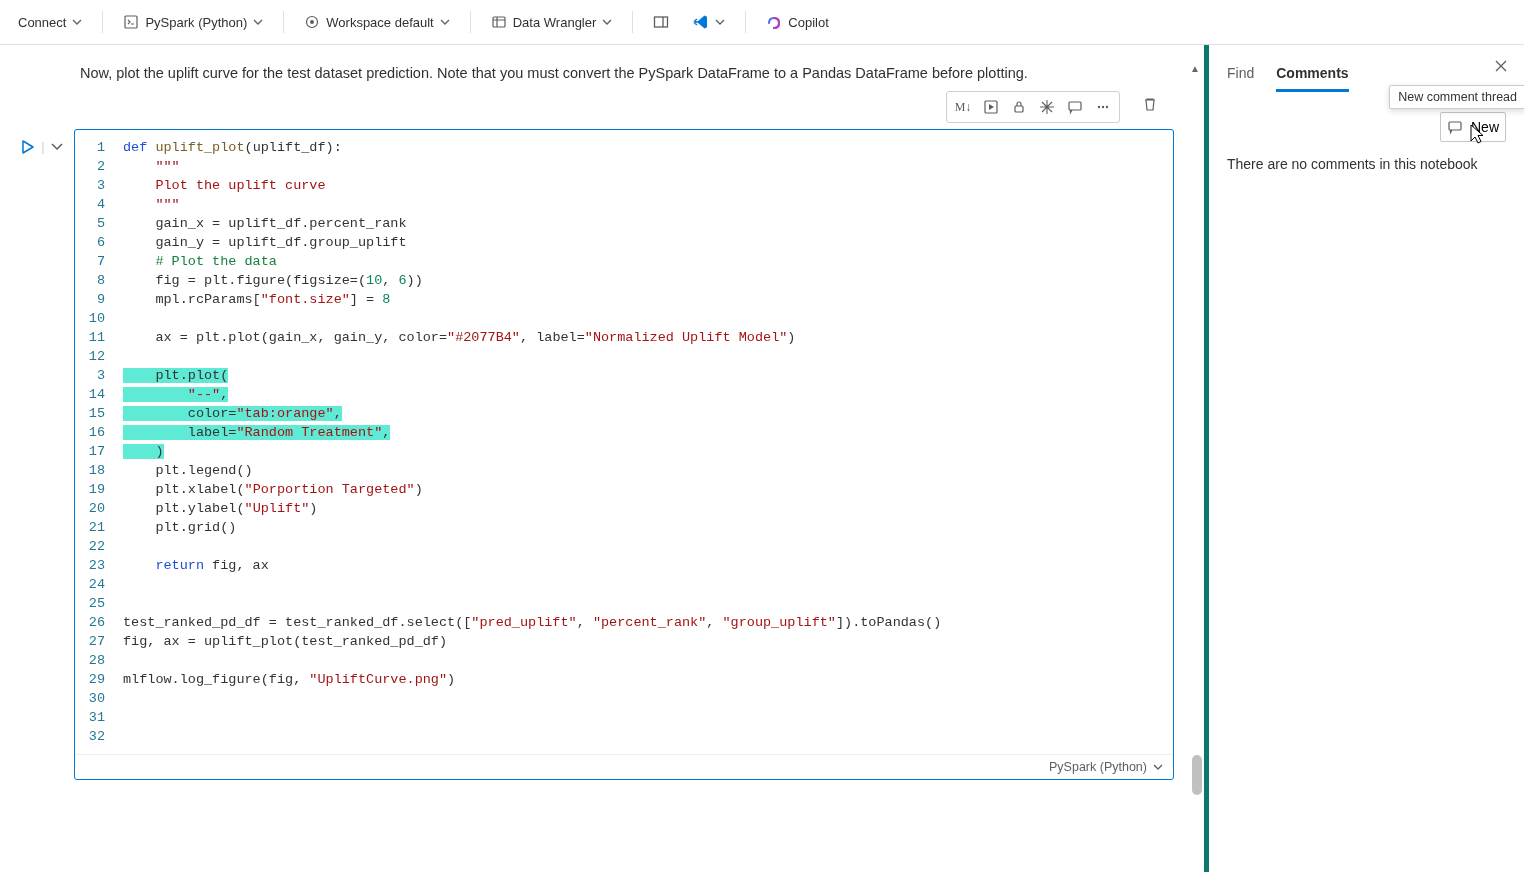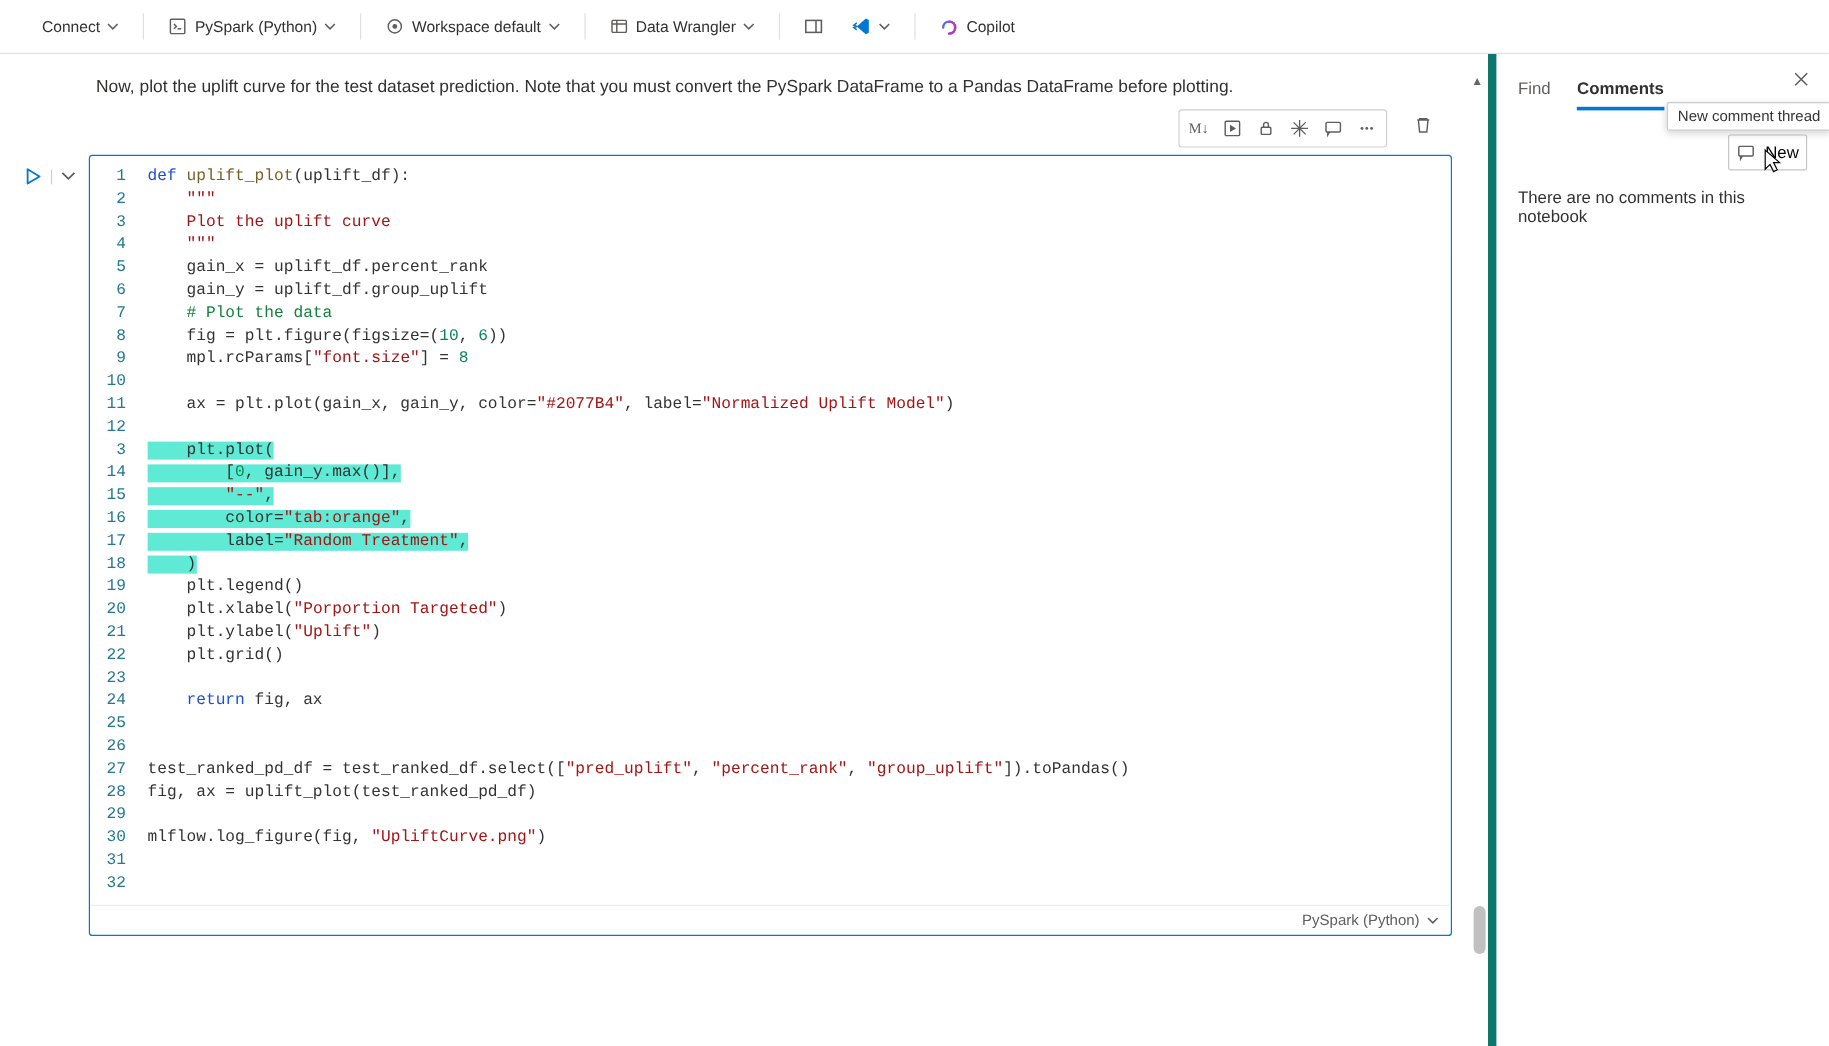--- a/index.html
+++ b/index.html
@@ -1,19 +1,19 @@
 <!DOCTYPE html>
 <html><head>
 <meta charset="utf-8">
 <style>
 * { margin: 0; padding: 0; box-sizing: border-box; }
 body { font-family: "Segoe UI", -apple-system, sans-serif; font-size: 13px; color: #333; background: #fff; width: 1524px; height: 872px; overflow: hidden; position: relative; }
 
 
-.toolbar { height: 45px; border-bottom: 1px solid #e0e0e0; display: flex; align-items: center; padding: 0 25px; gap: 4px; }
+.toolbar { height: 45px; border-bottom: 1px solid #e0e0e0; display: flex; align-items: center; padding: 0 8px; gap: 4px; }
 .toolbar-item { display: flex; align-items: center; gap: 6px; padding: 5px 10px; cursor: pointer; border-radius: 3px; color: #323130; font-size: 13px; white-space: nowrap; }
 .toolbar-sep { width: 1px; height: 22px; background: #e0e0e0; margin: 0 6px; }
 .chevron-down { width: 10px; height: 6px; }
 .tb-icon { width: 16px; height: 16px; display: flex; align-items: center; justify-content: center; }
 
 
 .main { display: flex; height: calc(100% - 45px); }
 .notebook-area { flex: 1; position: relative; overflow: hidden; padding: 20px 0 0 0; }
 .scroll-arrow-up { position: absolute; right: 2px; top: 18px; width: 14px; height: 14px; color: #666; font-size: 10px; text-align: center; }
 
@@ -47,21 +47,21 @@
 .str { color: #a31515; }
 .num { color: #098658; }
 .com { color: #15803d; }
 .doc { color: #a31515; }
 
 
 .cell-footer { display: flex; justify-content: flex-end; padding: 5px 10px; font-size: 12.5px; color: #605e5c; border-top: 1px solid #eee; }
 .lang-picker { display: flex; align-items: center; gap: 6px; cursor: pointer; }
 
 
-.comments-panel { width: 284px; border-left: 7px solid #0f766e; padding: 16px 18px 18px; position: relative; }
+.comments-panel { width: 320px; border-left: 5px solid #0f766e; padding: 16px 18px 18px; position: relative; }
 .panel-close { position: absolute; top: 14px; right: 16px; cursor: pointer; color: #605e5c; }
 .panel-tabs { display: flex; gap: 22px; margin-bottom: 6px; }
 .panel-tab { padding: 4px 0 8px; cursor: pointer; font-size: 14px; color: #605e5c; }
 .panel-tab.active { color: #323130; border-bottom: 3px solid #0078d4; font-weight: 700; }
 .tooltip { position: absolute; top: 40px; right: -2px; background: #fff; border: 1px solid #ccc; padding: 4px 8px; font-size: 12.5px; box-shadow: 0 2px 6px rgba(0,0,0,0.15); border-radius: 2px; z-index: 5; }
 .new-btn-row { display: flex; justify-content: flex-end; margin: 20px 0 14px; }
 .new-btn { border: 1px solid #c8c6c4; background: #fff; padding: 6px 6px; display: flex; align-items: center; gap: 8px; cursor: pointer; border-radius: 2px; font-size: 14px; position: relative; }
 .empty-msg { font-size: 14px; color: #323130; }
 
 
@@ -260,21 +260,20 @@
 <pre><span class="doc">    """</span></pre>
 <pre><span>    gain_x = uplift_df.percent_rank</span></pre>
 <pre><span>    gain_y = uplift_df.group_uplift</span></pre>
 <pre><span class="com">    # Plot the data</span></pre>
 <pre><span>    fig = plt.figure(figsize=(</span><span class="num">10</span><span>, </span><span class="num">6</span><span>))</span></pre>
 <pre><span>    mpl.rcParams[</span><span class="str">"font.size"</span><span>] = </span><span class="num">8</span></pre>
 <pre><span></span></pre>
 <pre><span>    ax = plt.plot(gain_x, gain_y, color=</span><span class="str">"#2077B4"</span><span>, label=</span><span class="str">"Normalized Uplift Model"</span><span>)</span></pre>
 <pre><span></span></pre>
 <pre><span class="sel">    plt.plot(</span></pre>
-<pre><span class="sel"><span>        [</span><span class="num">0</span><span>, gain_y.max()],</span></span></pre>
 <pre><span class="sel"><span>        </span><span class="str">"--"</span><span>,</span></span></pre>
 <pre><span class="sel"><span>        color=</span><span class="str">"tab:orange"</span><span>,</span></span></pre>
 <pre><span class="sel"><span>        label=</span><span class="str">"Random Treatment"</span><span>,</span></span></pre>
 <pre><span class="sel">    )</span></pre>
 <pre><span>    plt.legend()</span></pre>
 <pre><span>    plt.xlabel(</span><span class="str">"Porportion Targeted"</span><span>)</span></pre>
 <pre><span>    plt.ylabel(</span><span class="str">"Uplift"</span><span>)</span></pre>
 <pre><span>    plt.grid()</span></pre>
 <pre><span></span></pre>
 <pre><span>    </span><span class="kw">return</span><span> fig, ax</span></pre>

